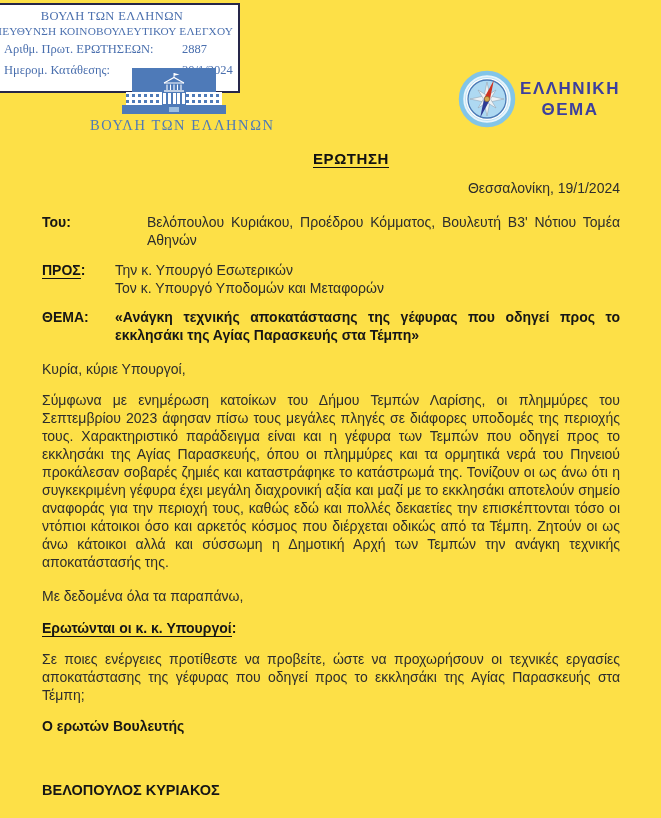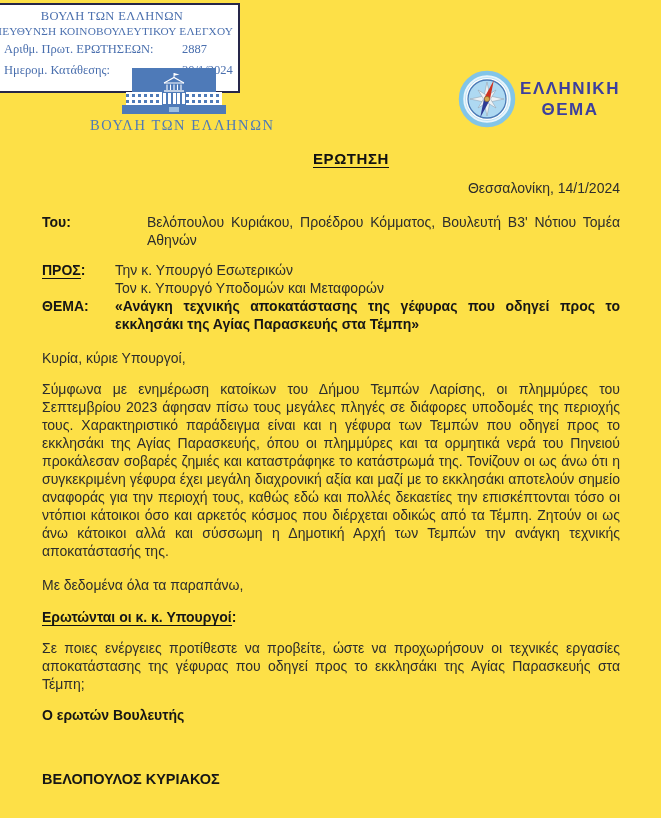--- a/index.html
+++ b/index.html
@@ -49,21 +49,21 @@
   .just { text-align:justify; }
   .ul { border-bottom:1.6px solid #111; padding-bottom:0; }
   .title-wrap { text-align:center; transform:translateX(20px); }
   .title { font-weight:bold; font-size:15px; color:#111; letter-spacing:0.6px; }
   .dateline { text-align:right; margin-top:11px; }
   .row { display:flex; }
   .row .lbl { width:73px; flex:none; }
   .row .val { flex:1; }
   .row-from { margin-top:16px;gap:32px; }
   .row-to { margin-top:12px; }
-  .row-subj { }
+  .row-subj { margin-top:11px; }
   .salutation { margin-top:16px; }
   .para-body { margin-top:13px; }
   .leadin { margin-top:16px; }
   .qhead { margin-top:14px; }
   .para-q { margin-top:13px; }
   .closing { margin-top:13px; }
   .signature { margin-top:46px; font-size:14.5px; }
 </style>
 </head>
 <body>
@@ -126,21 +126,21 @@
       <div>ΕΛΛΗΝΙΚΗ</div>
       <div>ΘΕΜΑ</div>
     </div>
   </div>
 
   <div class="content">
     <div class="title-wrap">
       <span class="title ul">ΕΡΩΤΗΣΗ</span>
     </div>
 
-    <div class="dateline">Θεσσαλονίκη, 14/1/2024</div>
+    <div class="dateline">Θεσσαλονίκη, 19/1/2024</div>
 
     <div class="row row-from">
       <div class="lbl b">Του:</div>
       <div class="val just">Βελόπουλου Κυριάκου, Προέδρου Κόμματος, Βουλευτή Β3' Νότιου Τομέα Αθηνών</div>
     </div>
 
     <div class="row row-to">
       <div class="lbl b"><span class="ul">ΠΡΟΣ</span><span>:</span></div>
       <div class="val">
         <div>Την κ. Υπουργό Εσωτερικών</div>

